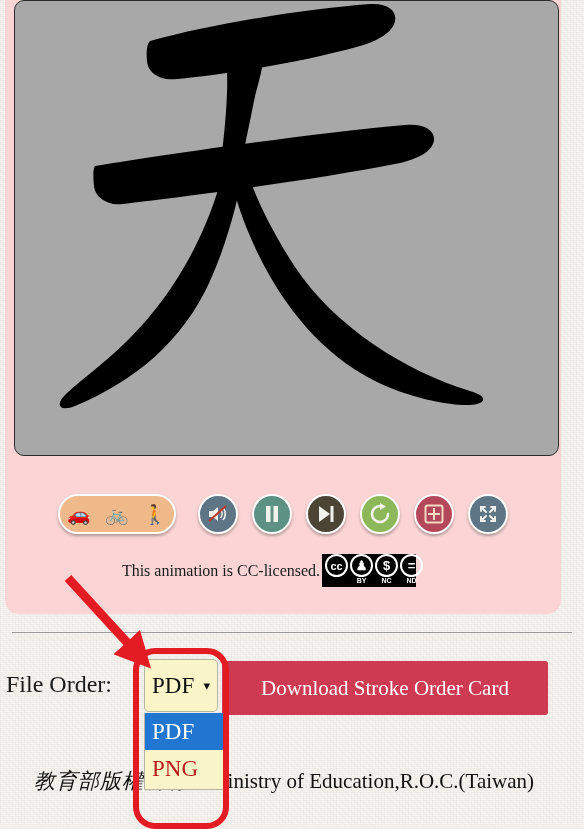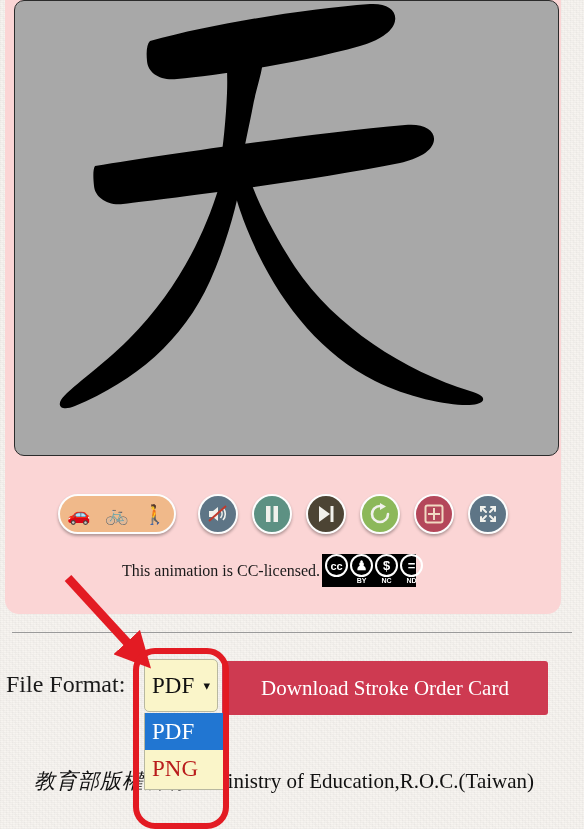--- a/index.html
+++ b/index.html
@@ -368,21 +368,21 @@
         <div class="cc-circ">=</div>
         <div class="cc-abbr">ND</div>
       </div>
     </div>
   </div>
 
 </div>
 
 <div id="divider"></div>
 
-<div id="file-format-label">File Format:</div>
+<div id="file-format-label">File Order:</div>
 
 <div id="download-btn">
   <span>Download Stroke Order Card</span>
 </div>
 
 <div id="format-select-box">
   <span id="format-select-value">PDF</span>
   <span id="chevron-down-icon">▾</span>
 </div>
 

